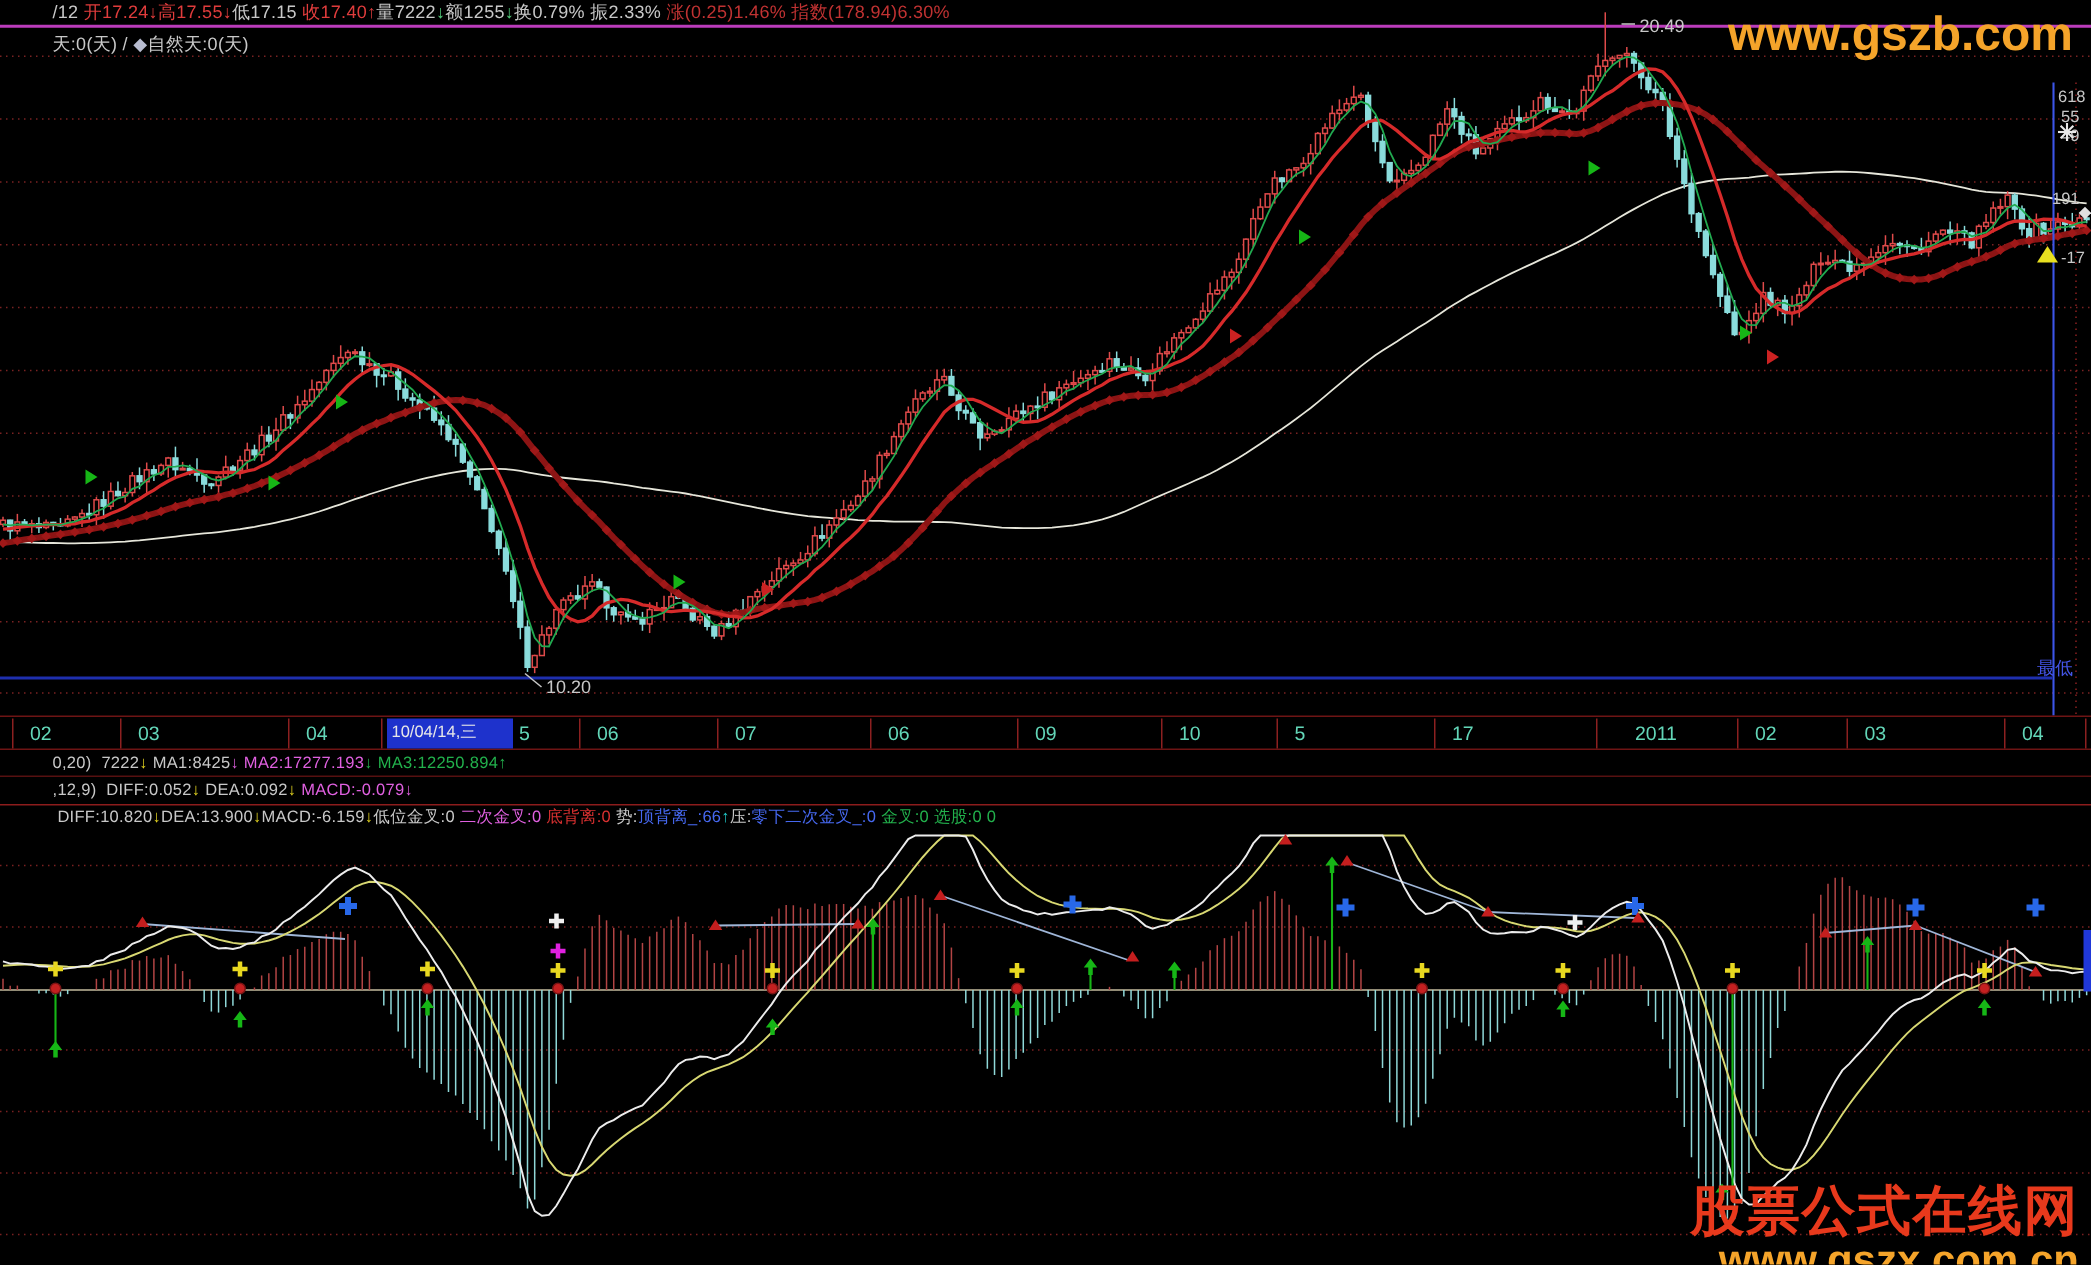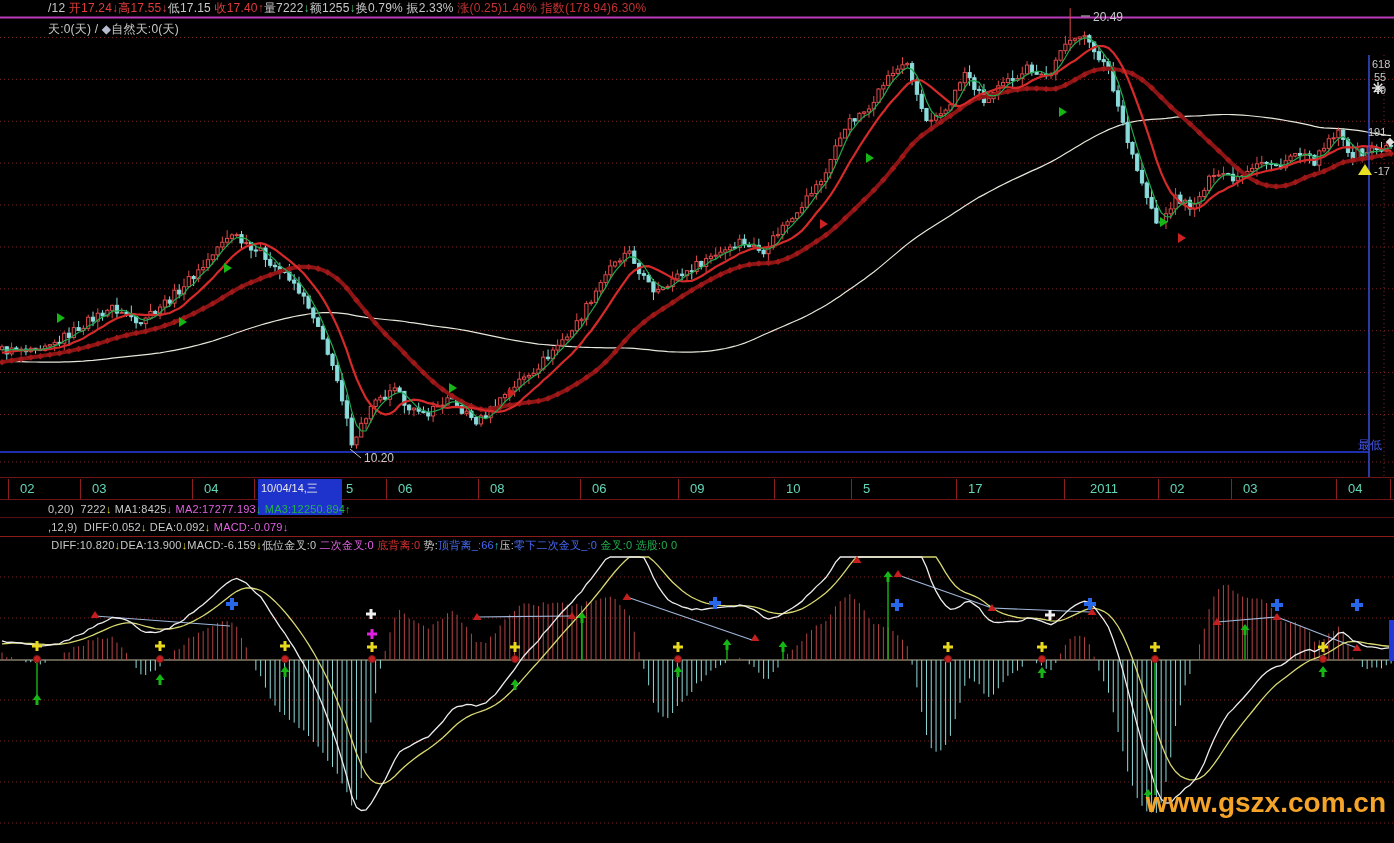--- a/index.html
+++ b/index.html
@@ -1,31 +1,31 @@
 <!DOCTYPE html>
 <html><head>
 <meta charset="utf-8">
 <style>
   html,body{margin:0;padding:0;}
   body{width:1394px;height:843px;background:#000;overflow:hidden;position:relative;
        font-family:"Liberation Sans","DejaVu Sans",sans-serif;}
-  .row{position:absolute;left:16px;white-space:pre;font-size:12px;line-height:15px;letter-spacing:0.2px;padding-left:32px;}
+  .row{position:absolute;left:3px;white-space:pre;font-size:12px;line-height:15px;letter-spacing:0.2px;padding-left:32px;}
   .row span{display:inline;}
   .sep{position:absolute;left:0;width:1394px;height:1px;}
   #chart-layer{position:absolute;left:0;top:0;width:1394px;height:843px;z-index:1;}
   .txt{z-index:3;}
   .wm{position:absolute;text-align:right;font-weight:bold;line-height:1.04;z-index:5;}
   .wm .t{display:block;font-size:40px;letter-spacing:1px;}
   .wm .u{display:block;font-size:32px;}
   .wm2 .t{font-size:36px;}
   .wm2 .u{font-size:28px;}
   #date-axis{position:absolute;left:0;top:478px;width:1394px;height:22px;z-index:3;}
   #date-axis .lb{position:absolute;top:3px;font-size:13px;}
   #date-axis .tick{position:absolute;top:1px;width:1px;height:20px;}
-  #date-hl{position:absolute;top:1px;height:36px;font-size:11px;line-height:19px;padding-left:3px;box-sizing:border-box;}
+  #date-hl{position:absolute;top:1px;height:20px;font-size:11px;line-height:19px;padding-left:3px;box-sizing:border-box;}
 </style>
 </head>
 <body>
 
 <div id="chart-layer">
   <svg id="csvg" width="1394" height="843">
       <line x1="0" y1="414.4412" x2="1394" y2="414.4412" stroke="#7a2222" stroke-width="1" stroke-dasharray="1 3"></line>
       <line x1="0" y1="372.56119999999993" x2="1394" y2="372.56119999999993" stroke="#7a2222" stroke-width="1" stroke-dasharray="1 3"></line>
       <line x1="0" y1="330.68119999999993" x2="1394" y2="330.68119999999993" stroke="#7a2222" stroke-width="1" stroke-dasharray="1 3"></line>
       <line x1="0" y1="288.80119999999994" x2="1394" y2="288.80119999999994" stroke="#7a2222" stroke-width="1" stroke-dasharray="1 3"></line>
@@ -1197,33 +1197,35 @@
     <div class="tick" style="left: 1064px; background: rgb(140, 32, 32);"></div>
     <div class="tick" style="left: 1158px; background: rgb(140, 32, 32);"></div>
     <div class="tick" style="left: 1231px; background: rgb(140, 32, 32);"></div>
     <div class="tick" style="left: 1336px; background: rgb(140, 32, 32);"></div>
     <div class="tick" style="left: 1390px; background: rgb(140, 32, 32);"></div>
     <span class="lb" style="left: 20px; color: rgb(99, 214, 184);">02</span>
     <span class="lb" style="left: 92px; color: rgb(99, 214, 184);">03</span>
     <span class="lb" style="left: 204px; color: rgb(99, 214, 184);">04</span>
     <span class="lb" style="left: 346px; color: rgb(99, 214, 184);">5</span>
     <span class="lb" style="left: 398px; color: rgb(99, 214, 184);">06</span>
-    <span class="lb" style="left: 490px; color: rgb(99, 214, 184);">08</span>
+    <span class="lb" style="left: 490px; color: rgb(99, 214, 184);">07</span>
     <span class="lb" style="left: 592px; color: rgb(99, 214, 184);">06</span>
     <span class="lb" style="left: 690px; color: rgb(99, 214, 184);">09</span>
     <span class="lb" style="left: 786px; color: rgb(99, 214, 184);">10</span>
     <span class="lb" style="left: 863px; color: rgb(99, 214, 184);">5</span>
     <span class="lb" style="left: 968px; color: rgb(99, 214, 184);">17</span>
     <span class="lb" style="left: 1076px; color: rgb(99, 214, 184); margin-left: 14px;">2011</span>
     <span class="lb" style="left: 1170px; color: rgb(99, 214, 184);">02</span>
     <span class="lb" style="left: 1243px; color: rgb(99, 214, 184);">03</span>
     <span class="lb" style="left: 1348px; color: rgb(99, 214, 184);">04</span>
   </div>
 
 <div class="row txt" style="top:502px;font-size:11px;"><span style="color: rgb(200, 200, 200);">0,20)  </span><span style="color: rgb(200, 200, 200);">7222</span><span style="color: rgb(232, 216, 32);">↓ </span><span style="color: rgb(200, 200, 200);">MA1:8425</span><span style="color: rgb(224, 96, 224);">↓ </span><span style="color: rgb(224, 96, 224);">MA2:17277.193</span><span style="color: rgb(34, 177, 76);">↓ </span><span style="color: rgb(34, 177, 76);">MA3:12250.894</span><span style="color: rgb(34, 177, 76);">↑</span></div>
 <div class="row txt" style="top:520px;font-size:11px;"><span style="color: rgb(200, 200, 200);">,12,9)  </span><span style="color: rgb(200, 200, 200);">DIFF:0.052</span><span style="color: rgb(232, 216, 32);">↓ </span><span style="color: rgb(200, 200, 200);">DEA:0.092</span><span style="color: rgb(232, 216, 32);">↓ </span><span style="color: rgb(224, 96, 224);">MACD:-0.079</span><span style="color: rgb(224, 96, 224);">↓</span></div>
 <div class="row txt" style="top:538px;font-size:11px;"><span style="color: rgb(200, 200, 200);"> DIFF:10.820</span><span style="color: rgb(232, 216, 32);">↓</span><span style="color: rgb(200, 200, 200);">DEA:13.900</span><span style="color: rgb(232, 216, 32);">↓</span><span style="color: rgb(200, 200, 200);">MACD:-6.159</span><span style="color: rgb(232, 216, 32);">↓</span><span style="color: rgb(200, 200, 200);">低位金叉:0 </span><span style="color: rgb(224, 96, 224);">二次金叉:0 </span><span style="color: rgb(216, 48, 48);">底背离:0 </span><span style="color: rgb(200, 200, 200);">势:</span><span style="color: rgb(70, 104, 240);">顶背离_:66</span><span style="color: rgb(32, 200, 200);">↑</span><span style="color: rgb(200, 200, 200);">压:</span><span style="color: rgb(70, 104, 240);">零下二次金叉_:0 </span><span style="color: rgb(34, 177, 76);">金叉:0 </span><span style="color: rgb(34, 177, 76);">选股:0 </span><span style="color: rgb(34, 177, 76);">0</span></div>
 
 <div class="wm" style="top:6px;right:12px;">
+  <span class="u" style="color: rgb(245, 164, 42);">www.gszb.com</span>
 </div>
 <div class="wm wm2" style="top:788px;right:8px;">
+  <span class="t" style="color: rgb(232, 57, 28);">股票公式在线网</span>
   <span class="u" style="color: rgb(245, 164, 42);">www.gszx.com.cn</span>
 </div>
 
 </body></html>

